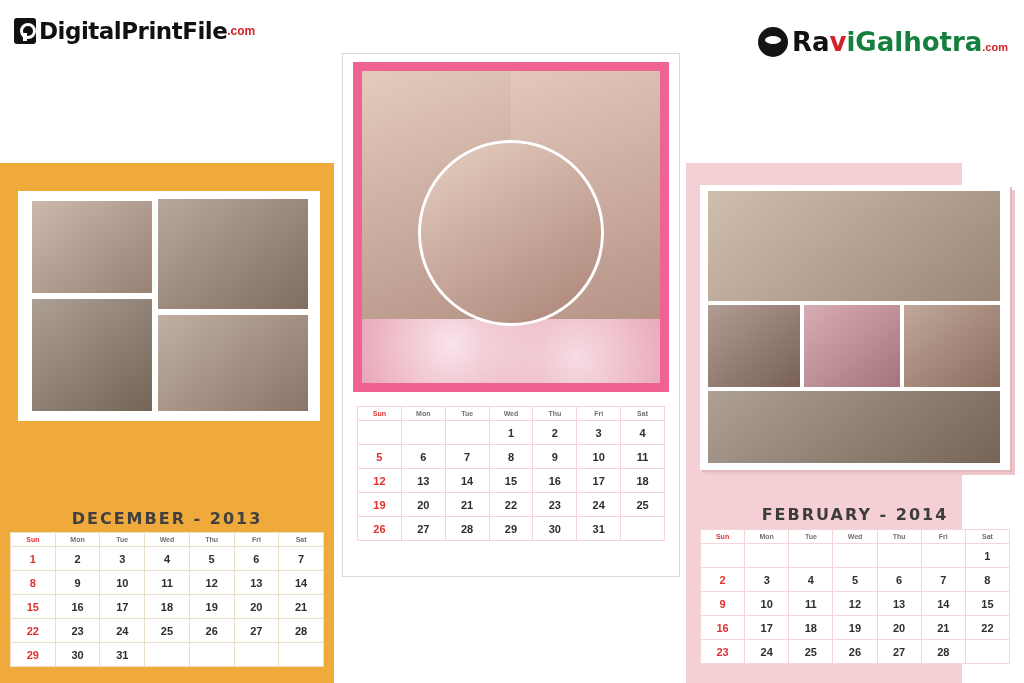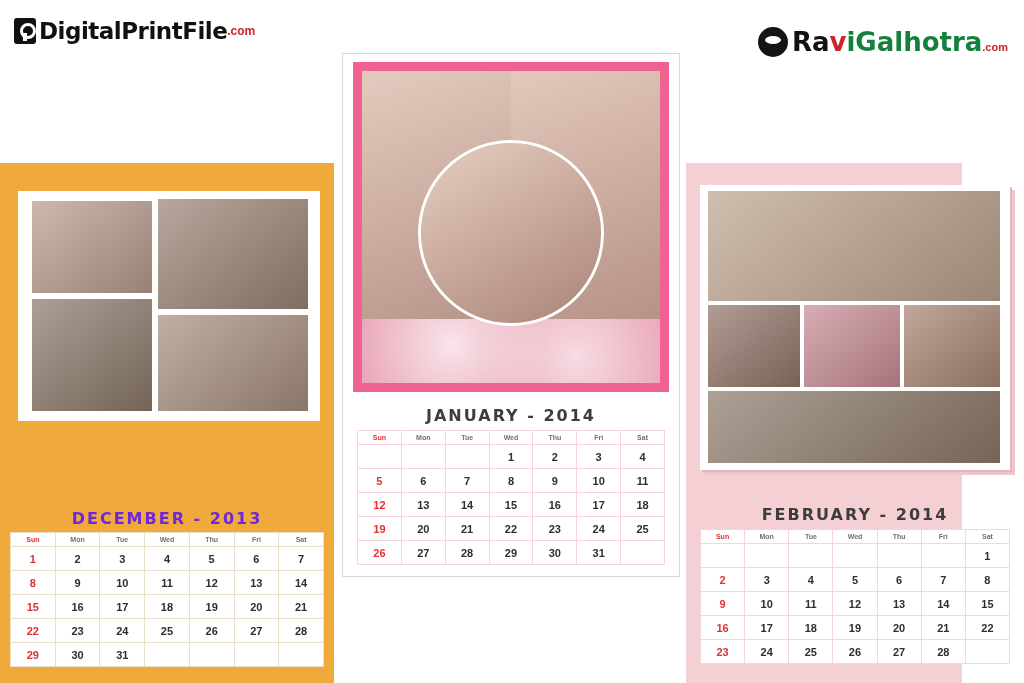--- a/index.html
+++ b/index.html
@@ -94,21 +94,21 @@
   
   .rp-top{left:8px;top:6px;width:292px;height:110px;background:#bda48f;}
   .rp-a{left:8px;top:120px;width:92px;height:82px;background:#93766a;}
   .rp-b{left:104px;top:120px;width:96px;height:82px;background:#c98d96;}
   .rp-c{left:204px;top:120px;width:96px;height:82px;background:#a98673;}
   .rp-bot{left:8px;top:206px;width:292px;height:72px;background:#8e7b6b;}
 
   
   .cal{position:absolute;}
   .cal-title{
-    text-align:center;font-weight:bold;letter-spacing:2px;color:#6d28d9;
+    text-align:center;font-weight:bold;letter-spacing:2px;color:#404040;
     font-family:"DejaVu Sans", sans-serif;
   }
   table.grid{border-collapse:collapse;width:100%;table-layout:fixed;}
   table.grid th{
     font-size:7px;font-weight:bold;color:#6f6f6f;padding:3px 0;text-align:center;
   }
   table.grid td{
     text-align:center;font-size:11px;font-weight:bold;color:#2e2e2e;
     height:21px;
   }
@@ -229,21 +229,20 @@
 
   <div class="panel panel-center">
     <div class="center-photo-frame">
       <div class="cp-left"></div>
       <div class="cp-right"></div>
       <div class="cp-bottom"></div>
       <div class="cp-circle"></div>
     </div>
 
     <div class="cal cal-jan">
-      <div class="cal-title">JANUARY - 2014</div>
       <table class="grid">
         <thead>
           <tr>
             <th class="sun">Sun</th>
             <th>Mon</th>
             <th>Tue</th>
             <th>Wed</th>
             <th>Thu</th>
             <th>Fri</th>
             <th>Sat</th>

